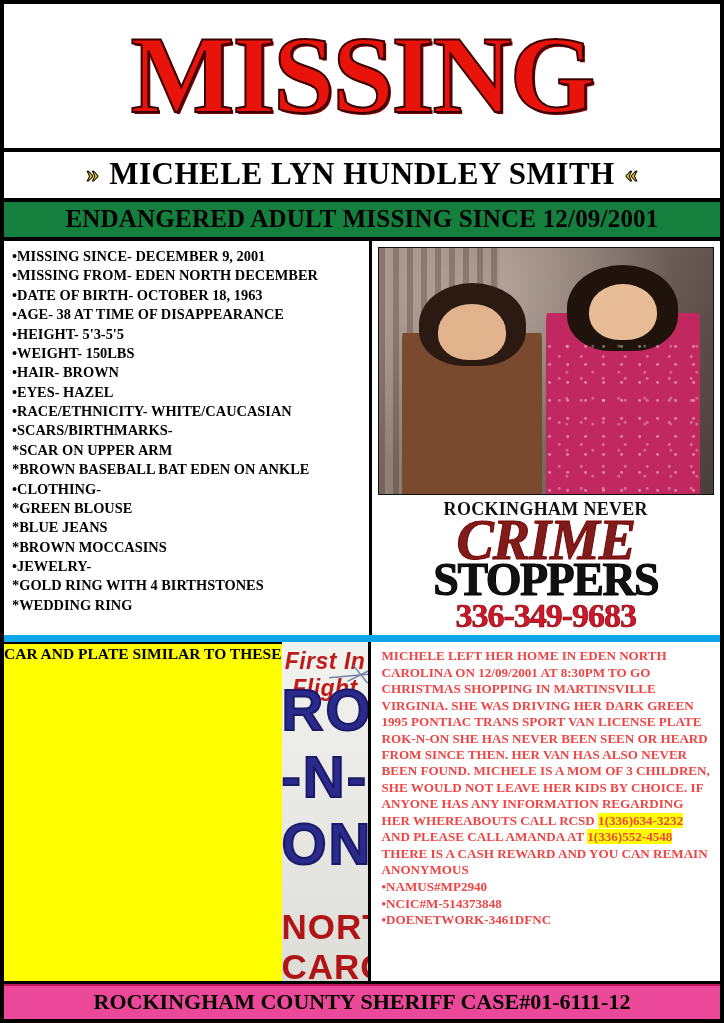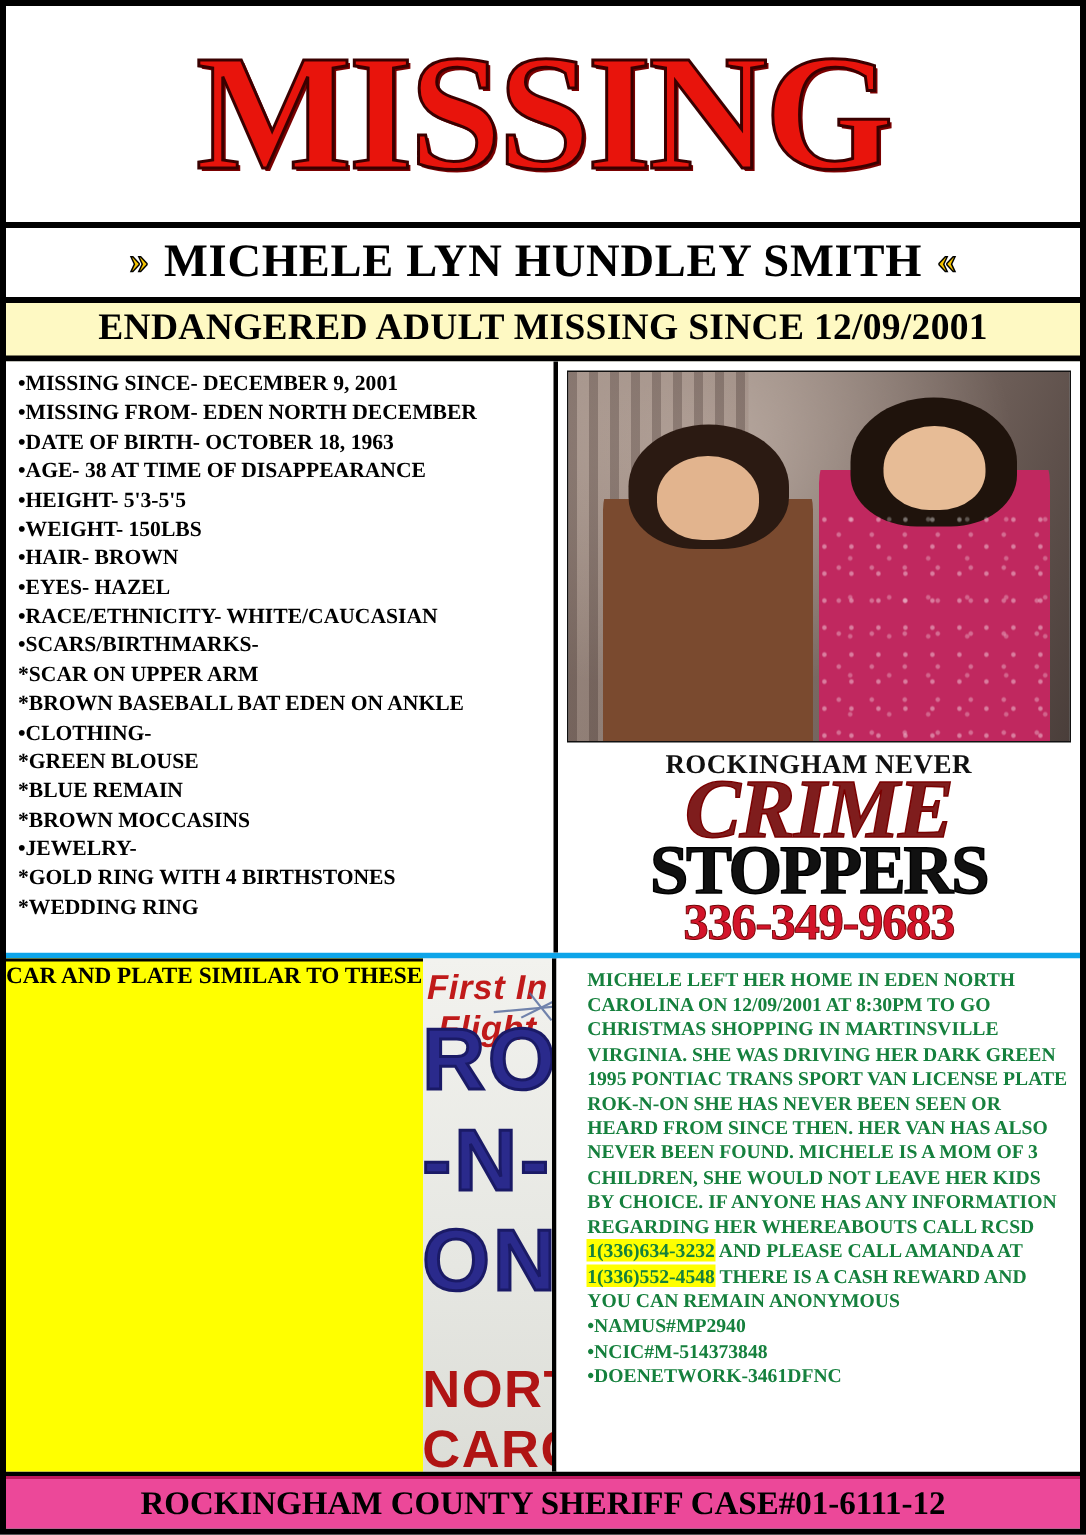--- a/index.html
+++ b/index.html
@@ -64,36 +64,36 @@
   .name-bar .name {
     font-size: 31px;
     font-weight: bold;
     letter-spacing: 0.5px;
     color: #000;
     white-space: nowrap;
   }
 
   
   .endangered {
-    background: #fef9c3;
+    background: #15803d;
     border-bottom: 4px solid #000;
     text-align: center;
     font-size: 25px;
     font-weight: bold;
     color: #000;
     padding: 3px 0 4px 0;
     letter-spacing: 0.2px;
     white-space: nowrap;
   }
 
   
   .mid {
     display: flex;
     flex: 0 0 auto;
-    border-bottom: 4px solid #0ea5e9;
+    border-bottom: 7px solid #0ea5e9;
   }
   .details {
     width: 368px;
     box-sizing: border-box;
     border-right: 3px solid #000;
     padding: 6px 6px 4px 8px;
     background: #fff;
   }
   .details div {
     font-size: 14.4px;
@@ -312,26 +312,26 @@
     font-weight: bold;
     font-size: 35px;
     letter-spacing: 1px;
     color:#b01414;
   }
 
   
   .narrative {
     width: 349px;
     box-sizing: border-box;
-    padding: 6px 6px 4px 20px;
+    padding: 6px 6px 4px 10px;
     background: #fff;
     font-size: 13.1px;
     font-weight: bold;
     line-height: 1.255;
-    color: #15803d;
+    color: #ef4444;
   }
   .narrative p {
     margin: 0;
     text-align: left;
   }
   .hl {
     background: #ffff00;
   }
   .narrative .ids {
     margin-top: 1px;
@@ -379,21 +379,21 @@
       <div>•HEIGHT- 5'3-5'5</div>
       <div>•WEIGHT- 150LBS</div>
       <div>•HAIR- BROWN</div>
       <div>•EYES- HAZEL</div>
       <div>•RACE/ETHNICITY- WHITE/CAUCASIAN</div>
       <div>•SCARS/BIRTHMARKS-</div>
       <div>*SCAR ON UPPER ARM</div>
       <div>*BROWN BASEBALL BAT EDEN ON ANKLE</div>
       <div>•CLOTHING-</div>
       <div>*GREEN BLOUSE</div>
-      <div>*BLUE REMAIN</div>
+      <div>*BLUE JEANS</div>
       <div>*BROWN MOCCASINS</div>
       <div>•JEWELRY-</div>
       <div>*GOLD RING WITH 4 BIRTHSTONES</div>
       <div>*WEDDING RING</div>
     </div>
 
     <div class="right-col">
 
       <div class="photo">
         <div class="wall"></div>

